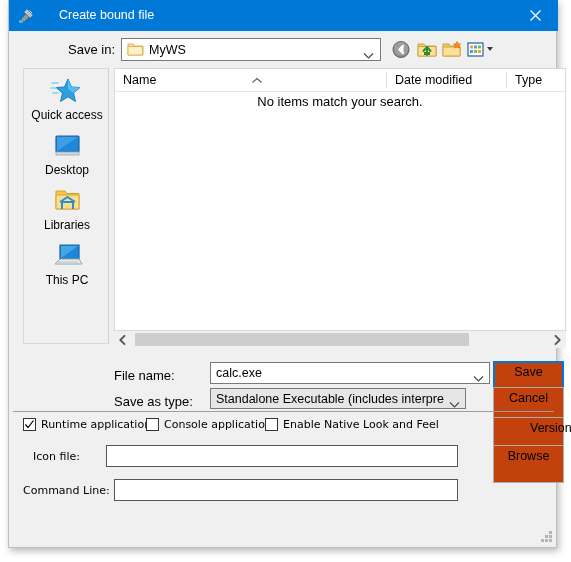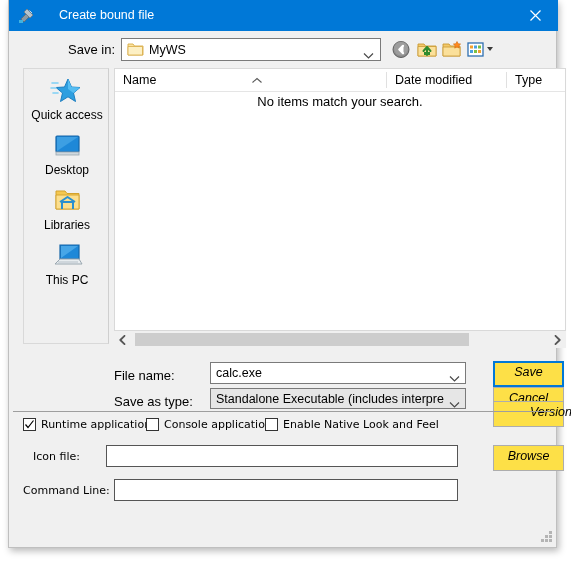--- a/index.html
+++ b/index.html
@@ -214,21 +214,21 @@
     cursor: default;
   }
 
   
   #filename-label  { left: 105px; top: 368px; }
   #savetype-label  { left: 105px; top: 394px; }
 
   #filename-combo {
     position: absolute;
     left: 201px; top: 362px;
-    width: 256px; height: 22px;
+    width: 280px; height: 22px;
     background: #ffffff;
     border: 1px solid #7a7a7a;
     box-sizing: border-box;
   }
   #filename-text {
     position: absolute;
     left: 5px; top: 2px;
     font-size: 12.5px;
     line-height: 16px;
     color: #000;
@@ -255,35 +255,34 @@
   }
   .combo-chevron {
     position: absolute;
     right: 5px; top: 6px;
   }
 
   
   .rbtn {
     position: absolute;
     left: 484px;
-    width: 71px; height: 26px;
-    background: #fde047;
+    width: 71px; height: 38px;
+    background: #c2410c;
     border: 1px solid #adadad;
     box-sizing: border-box;
     font-size: 12.5px;
     color: #000;
     font-family: "Liberation Sans", sans-serif;
     text-align: center;
     line-height: 20px;
     cursor: default;
-    font-style: italic;
   }
   #btn-save   { top: 361px; border: 2px solid #0078d7; line-height: 18px; }
   #btn-cancel { top: 387px; }
-  #btn-version{ top: 401px; padding-left: 36px; }
+  #btn-version{ top: 417px; padding-left: 36px; }
   #btn-browse { top: 445px; }
 
   
   #sep-line {
     position: absolute;
     left: 4px; top: 411px;
     width: 541px; height: 1px;
     background: #9e9e9e;
   }
 

